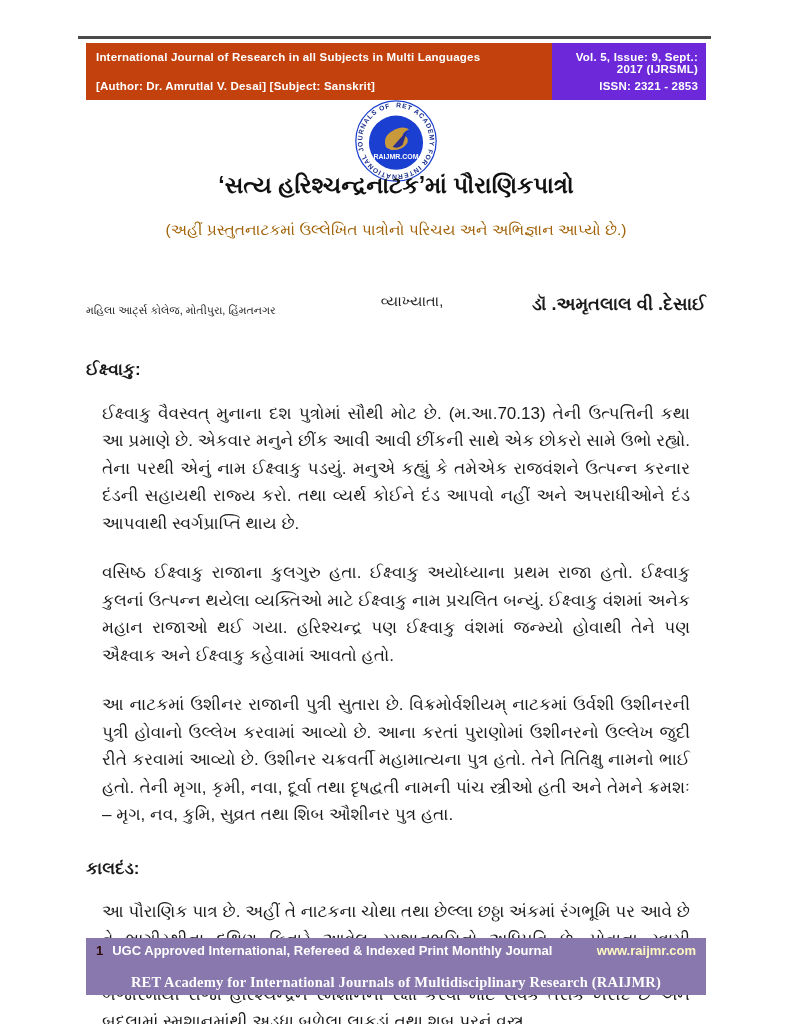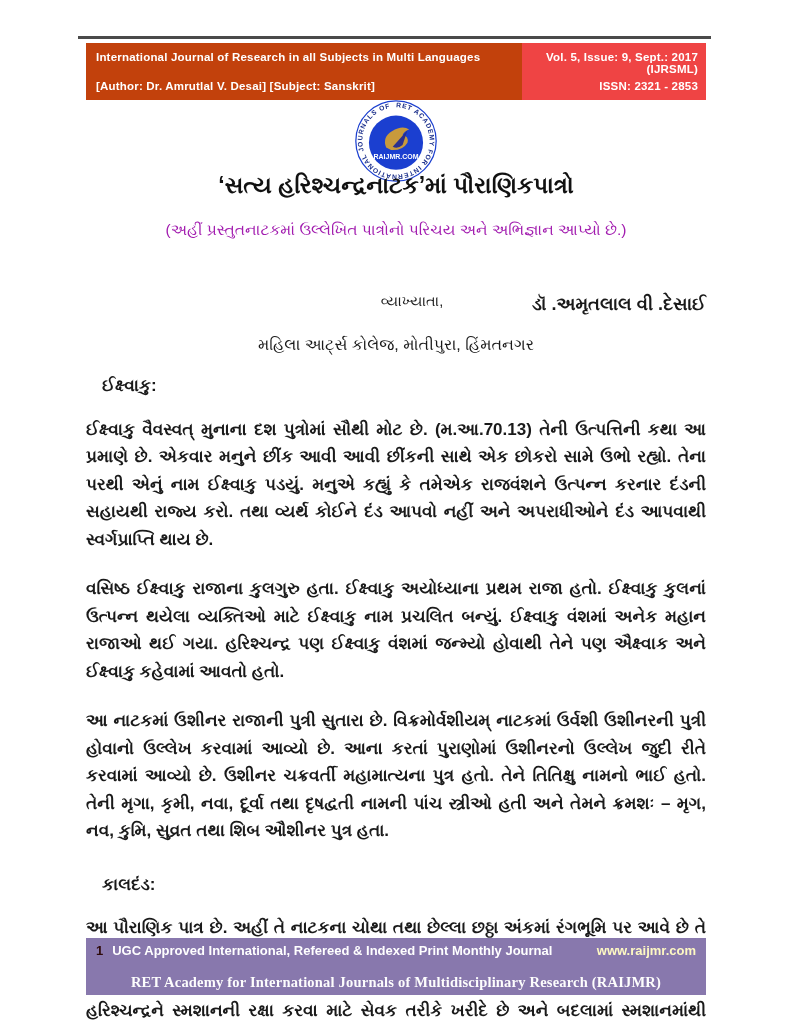--- a/index.html
+++ b/index.html
@@ -11,37 +11,37 @@
   
   .topline{top:36px;left:78px;width:633px;height:3px;background:#4a4a4a;}
   
   .hdr{top:43px;left:86px;width:620px;height:57px;display:flex;}
   .hdr-left{
     flex:1;background:#c2410c;color:#ffffff;font-size:11.5px;font-weight:bold;
     padding:8px 10px;display:flex;flex-direction:column;justify-content:space-between;
     box-sizing:border-box;letter-spacing:.2px;
   }
   .hdr-right{
-    width:184px;background:#ef4444;color:#ffffff;font-size:11.5px;font-weight:bold;
+    width:154px;background:#6d28d9;color:#ffffff;font-size:11.5px;font-weight:bold;
     padding:8px 8px;display:flex;flex-direction:column;justify-content:space-between;
     box-sizing:border-box;text-align:right;letter-spacing:.2px;
   }
   
   .logo-wrap{top:100px;left:355px;width:82px;height:82px;}
   
   .title{top:172px;left:86px;width:620px;text-align:center;font-size:23px;font-weight:bold;color:#111;}
-  .subtitle{top:221px;left:86px;width:620px;text-align:center;font-size:15.5px;color:#a21caf;}
+  .subtitle{top:221px;left:86px;width:620px;text-align:center;font-size:15.5px;color:#a16207;}
   .author{top:258px;left:86px;width:620px;text-align:right;font-size:18px;font-weight:bold;margin-top:36px;}
   .designation{top:293px;left:102px;width:620px;text-align:center;font-size:14.5px;}
-  .affiliation{top:336px;left:86px;width:620px;text-align:center;font-size:16px;}
+  .affiliation{top:304px;left:86px;width:620px;font-size:11px;}
   
   .content{top:356px;left:86px;width:620px;font-size:17px;line-height:27.5px;text-align:justify;}
-  .sec-heading{font-weight:bold;text-align:left;margin:16px;}
+  .sec-heading{font-weight:bold;text-align:left;margin:0;}
   .sec-heading.later{margin-top:26px;}
-  .content p{margin:0;font-weight:bold;}
+  .content p{margin:16px;}
   .content p + p{margin-top:22px;}
   
   .footer{top:938px;left:86px;width:620px;height:57px;background:#8878ad;box-sizing:border-box;
     display:flex;flex-direction:column;justify-content:space-between;padding:5px 10px 4px 10px;}
   .footer-line1{display:flex;align-items:baseline;font-size:13px;font-weight:bold;color:#ffffff;}
   .footer-page{color:#2e0a0a;margin-right:9px;}
   .footer-journal{flex:1;text-align:left;}
   .footer-site{color:#fef9c3;}
   .footer-line2{font-family:"Liberation Serif", serif;font-weight:bold;font-size:14.5px;
     color:#fdfdfd;text-align:center;letter-spacing:.2px;}

